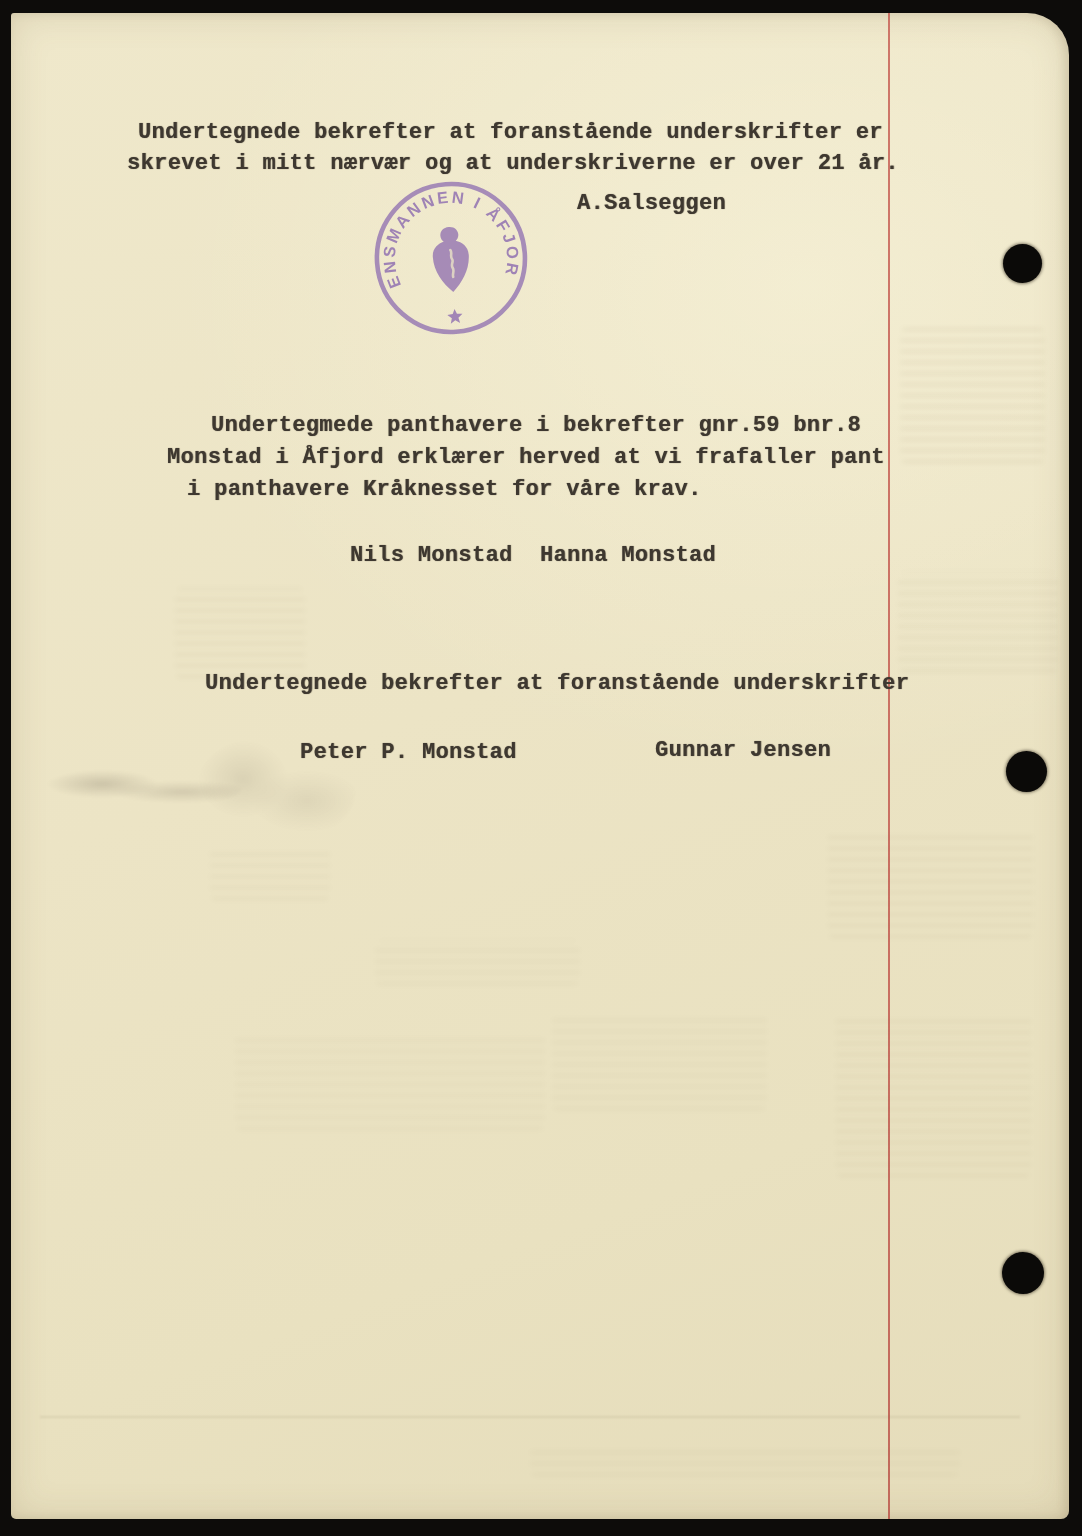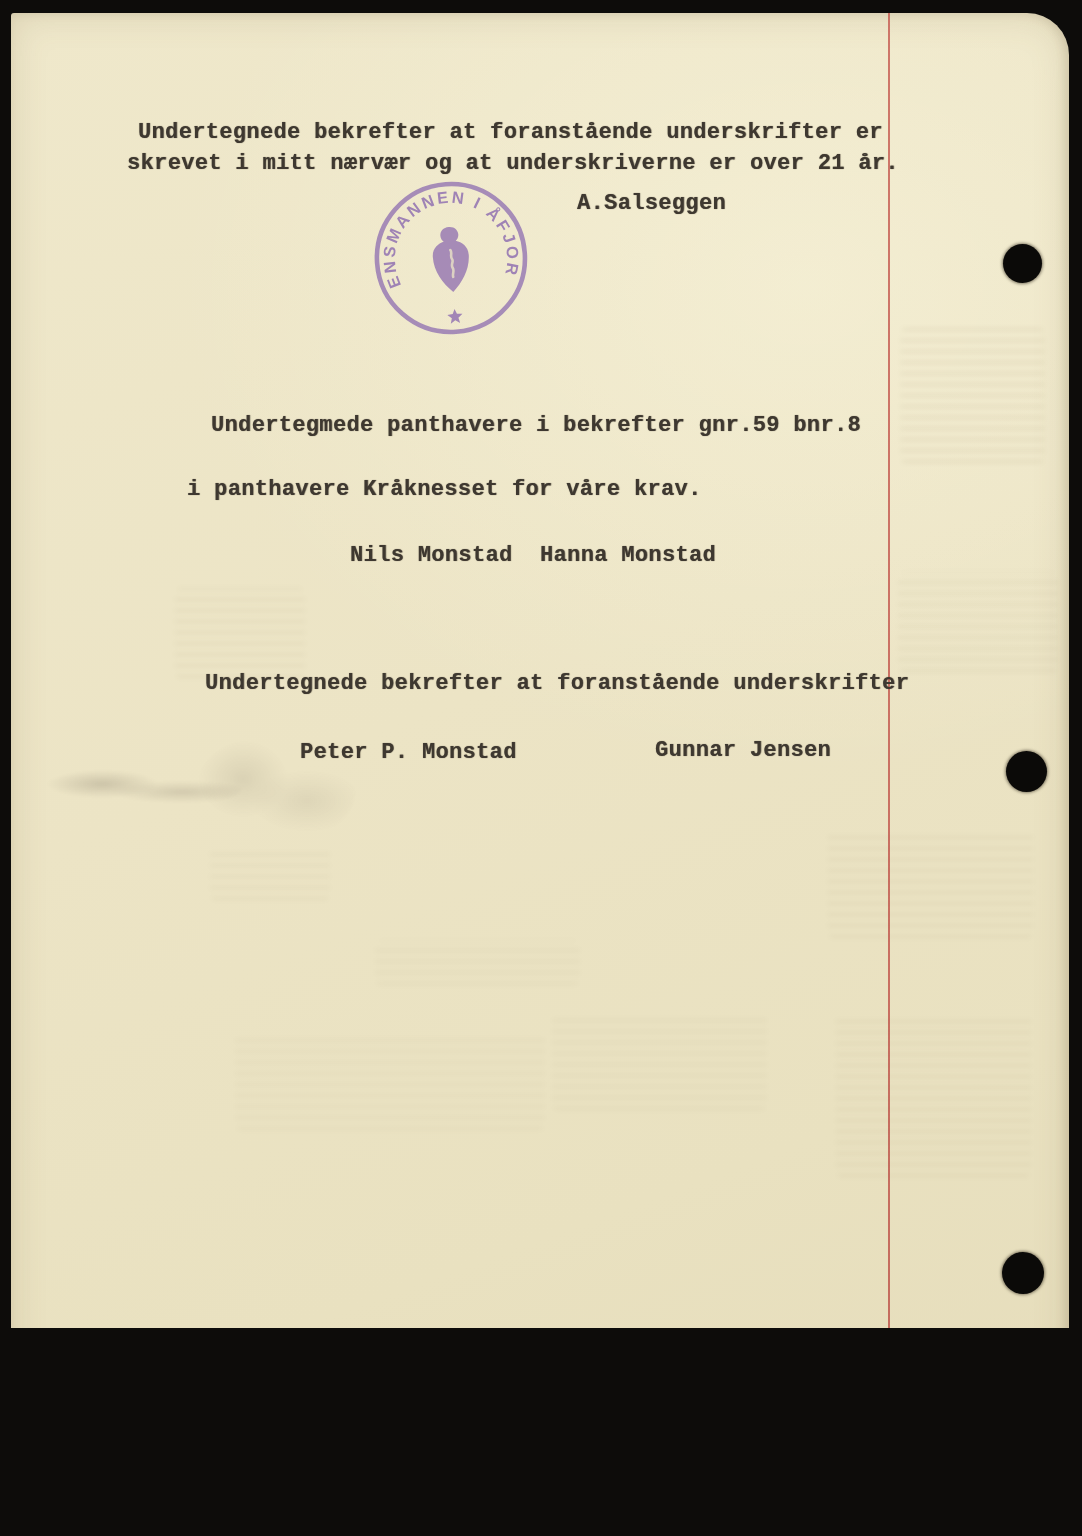--- a/index.html
+++ b/index.html
@@ -1,17 +1,17 @@
 <!DOCTYPE html>
 <html><head>
 <meta charset="utf-8">
 <style>
   html,body{margin:0;padding:0;background:#0d0c0a;}
   .scan{
-    position:relative;width:1082px;height:1328px;overflow:hidden;
+    position:relative;width:1082px;height:1536px;overflow:hidden;
     background:#0d0c0a;
     font-family:"Liberation Mono","DejaVu Sans Mono",monospace;
   }
   .paper{
     position:absolute;left:11px;top:13px;width:1058px;height:1506px;
     background:
       radial-gradient(ellipse 900px 700px at 75% 18%, rgba(255,252,230,.35), rgba(255,252,230,0) 70%),
       linear-gradient(160deg, #efe8cb 0%, #ece4c5 45%, #e9e1c0 75%, #e5dcba 100%);
     border-radius:3px 42px 8px 5px;
     box-shadow: inset 0 0 36px rgba(120,100,60,.18), inset -4px 0 10px rgba(90,75,45,.15);
@@ -90,20 +90,21 @@
 
     <g fill="#8d6cb0" opacity=".85">
       <path d="M89 57 c6 0 9 4 9 8 c0 3 -1.5 5 -3 6 c6 2 12 6 12 15 c0 14 -8 27 -18 36 c-10 -9 -18 -22 -18 -36 c0 -9 6 -13 12 -15 c-1.5 -1 -3 -3 -3 -6 c0 -4 3 -8 9 -8 z"></path>
       <path d="M89 80 c2 3 -1 6 1 9 c2 3 -2 5 0 9 c2 3 -1 6 0 9" fill="none" stroke="#e9e1c4" stroke-width="2.6" stroke-linecap="round" opacity=".8"></path>
     </g>
 
     <polygon fill="#8d6cb0" opacity=".9" points="89,139 91.1,144.1 96.6,144.5 92.3,148.1 93.7,153.5 89,150.5 84.3,153.5 85.7,148.1 81.4,144.5 86.9,144.1"></polygon>
   </svg>
 
   <div class="tw" style="left:211px;top:413px">Undertegmede panthavere i bekrefter gnr.59 bnr.8</div>
+  <div class="tw" style="left:167px;top:445px">Monstad i Åfjord erklærer herved at vi frafaller pant</div>
   <div class="tw" style="left:187px;top:477px">i panthavere Kråknesset for våre krav.</div>
   <div class="tw" style="left:350px;top:543px">Nils Monstad</div>
   <div class="tw" style="left:540px;top:543px">Hanna Monstad</div>
 
   <div class="tw" style="left:205px;top:671px">Undertegnede bekrefter at foranstående underskrifter</div>
   <div class="tw" style="left:300px;top:740px">Peter P. Monstad</div>
   <div class="tw" style="left:655px;top:738px">Gunnar Jensen</div>
 
   <div class="hole" style="left:1003px;top:244px;width:39px;height:39px"></div>
   <div class="hole" style="left:1006px;top:751px;width:41px;height:41px"></div>

